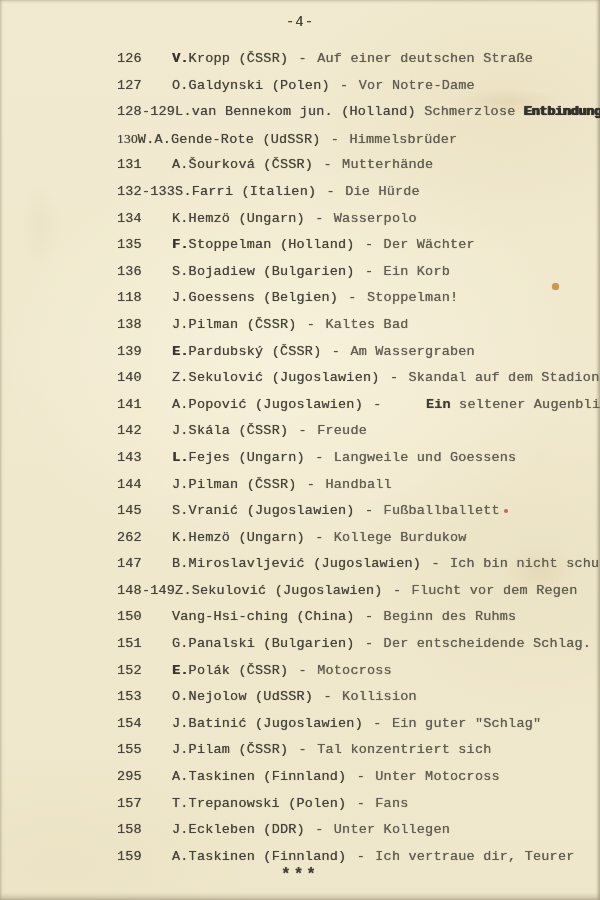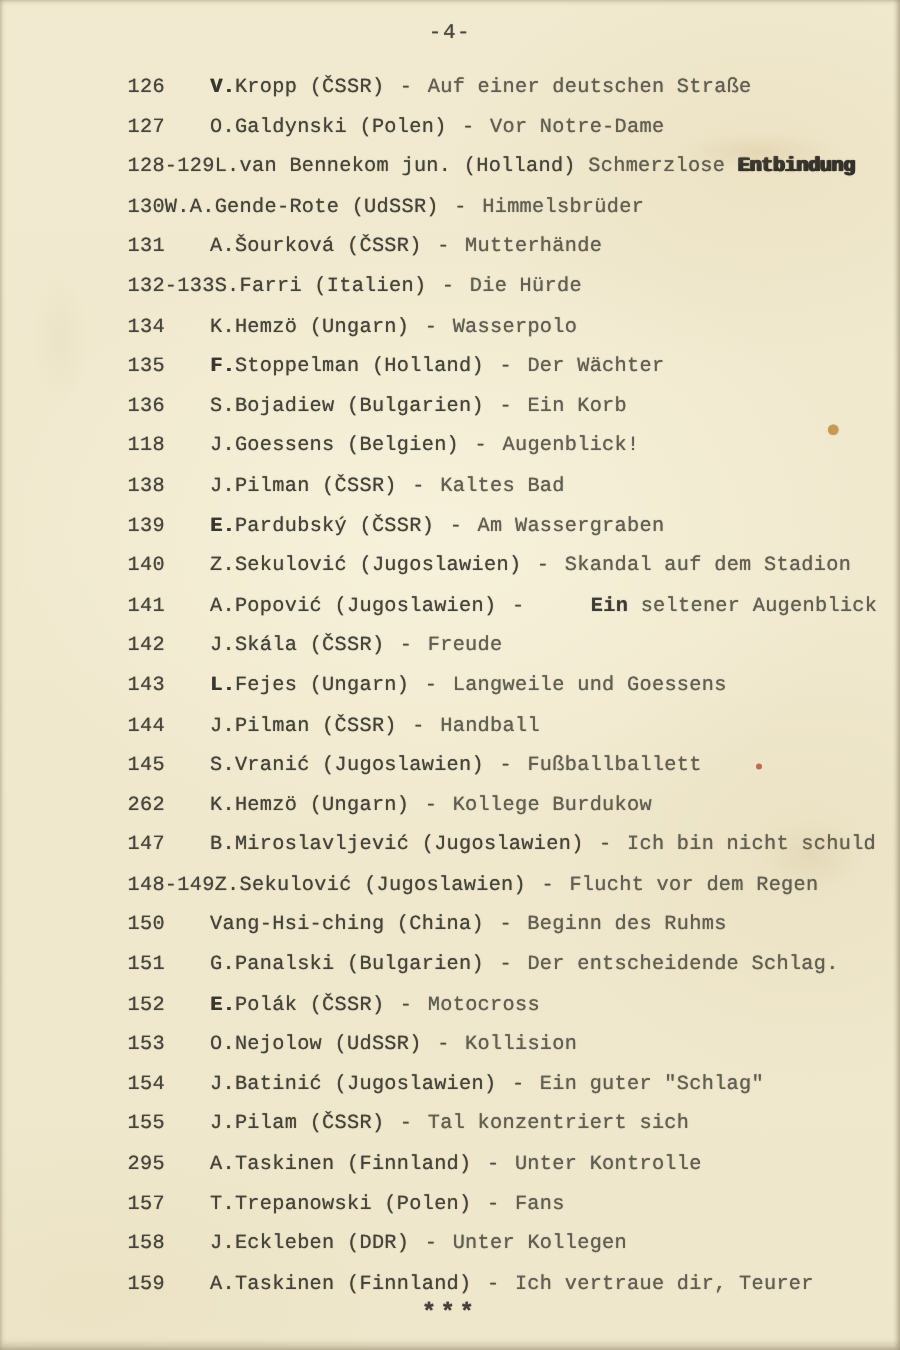--- a/index.html
+++ b/index.html
@@ -30,22 +30,22 @@
     text-shadow:0 0 0.6px rgba(64,60,50,0.8);
   }
   .catalog{position:absolute;top:46px;left:85px;right:10px;}
   .row{
     height:26.6px;line-height:26.6px;
     font-size:13.5px;letter-spacing:0.2px;
     white-space:nowrap;
     color:#454339;
     text-shadow:0 0 0.7px rgba(66,62,50,0.75);
   }
-  .num{display:inline-block;min-width:55px;color:#47453c;}
-  .row.fused .num{min-width:0;}
+  .num{display:inline-block;min-width:55px;color:#47453c;margin-left:32px;}
+  .row.fused .num{min-width:0;font-family:Liberation Serif, serif;}
   .name,.country{color:#454339;}
   .dash{color:#504d43;padding:0 2px;}
   .title{color:#615e52;}
   .strong-word{font-weight:700;color:#3d3b33;padding-left:34px;}
   .overstrike{
     font-weight:700;color:#33312a;
     text-shadow:0.8px 0 #33312a,-0.6px 0 #45433a,0 0 1px rgba(40,38,30,0.9);
     letter-spacing:-0.3px;
   }
   b.initial{font-weight:700;color:#38362e;text-shadow:0.5px 0 rgba(45,43,35,0.9);}
@@ -77,39 +77,39 @@
   <div class="catalog" id="catalog">
       <div class="row"><span class="num">126</span><span class="body"><span class="name"><b class="initial">V.</b>Kropp</span> <span class="country">(ČSSR)</span> <span class="dash">-</span> <span class="title">Auf einer deutschen Straße</span></span></div>
       <div class="row"><span class="num">127</span><span class="body"><span class="name">O.Galdynski</span> <span class="country">(Polen)</span> <span class="dash">-</span> <span class="title">Vor Notre-Dame</span></span></div>
       <div class="row"><span class="num">128-129</span><span class="body"><span class="name">L.van Bennekom jun.</span> <span class="country">(Holland)</span> <span class="title">Schmerzlose</span> <span class="overstrike">Entbindung</span></span></div>
       <div class="row fused"><span class="num">130</span><span class="body"><span class="name">W.A.Gende-Rote</span> <span class="country">(UdSSR)</span> <span class="dash">-</span> <span class="title">Himmelsbrüder</span></span></div>
       <div class="row"><span class="num">131</span><span class="body"><span class="name">A.Šourková</span> <span class="country">(ČSSR)</span> <span class="dash">-</span> <span class="title">Mutterhände</span></span></div>
       <div class="row"><span class="num">132-133</span><span class="body"><span class="name">S.Farri</span> <span class="country">(Italien)</span> <span class="dash">-</span> <span class="title">Die Hürde</span></span></div>
       <div class="row"><span class="num">134</span><span class="body"><span class="name">K.Hemzö</span> <span class="country">(Ungarn)</span> <span class="dash">-</span> <span class="title">Wasserpolo</span></span></div>
       <div class="row"><span class="num">135</span><span class="body"><span class="name"><b class="initial">F.</b>Stoppelman</span> <span class="country">(Holland)</span> <span class="dash">-</span> <span class="title">Der Wächter</span></span></div>
       <div class="row"><span class="num">136</span><span class="body"><span class="name">S.Bojadiew</span> <span class="country">(Bulgarien)</span> <span class="dash">-</span> <span class="title">Ein Korb</span></span></div>
-      <div class="row"><span class="num">118</span><span class="body"><span class="name">J.Goessens</span> <span class="country">(Belgien)</span> <span class="dash">-</span> <span class="title">Augenblick!</span></span></div>
+      <div class="row"><span class="num">118</span><span class="body"><span class="name">J.Goessens</span> <span class="country">(Belgien)</span> <span class="dash">-</span> <span class="title">Stoppelman!</span></span></div>
       <div class="row"><span class="num">138</span><span class="body"><span class="name">J.Pilman</span> <span class="country">(ČSSR)</span> <span class="dash">-</span> <span class="title">Kaltes Bad</span></span></div>
       <div class="row"><span class="num">139</span><span class="body"><span class="name"><b class="initial">E.</b>Pardubský</span> <span class="country">(ČSSR)</span> <span class="dash">-</span> <span class="title">Am Wassergraben</span></span></div>
       <div class="row"><span class="num">140</span><span class="body"><span class="name">Z.Sekulović</span> <span class="country">(Jugoslawien)</span> <span class="dash">-</span> <span class="title">Skandal auf dem Stadion</span></span></div>
       <div class="row"><span class="num">141</span><span class="body"><span class="name">A.Popović</span> <span class="country">(Jugoslawien)</span> <span class="dash">-</span> <span class="title"><span class="strong-word">Ein</span> seltener Augenblick</span></span></div>
       <div class="row"><span class="num">142</span><span class="body"><span class="name">J.Skála</span> <span class="country">(ČSSR)</span> <span class="dash">-</span> <span class="title">Freude</span></span></div>
       <div class="row"><span class="num">143</span><span class="body"><span class="name"><b class="initial">L.</b>Fejes</span> <span class="country">(Ungarn)</span> <span class="dash">-</span> <span class="title">Langweile und Goessens</span></span></div>
       <div class="row"><span class="num">144</span><span class="body"><span class="name">J.Pilman</span> <span class="country">(ČSSR)</span> <span class="dash">-</span> <span class="title">Handball</span></span></div>
       <div class="row"><span class="num">145</span><span class="body"><span class="name">S.Vranić</span> <span class="country">(Jugoslawien)</span> <span class="dash">-</span> <span class="title">Fußballballett</span></span></div>
       <div class="row"><span class="num">262</span><span class="body"><span class="name">K.Hemzö</span> <span class="country">(Ungarn)</span> <span class="dash">-</span> <span class="title">Kollege Burdukow</span></span></div>
       <div class="row"><span class="num">147</span><span class="body"><span class="name">B.Miroslavljević</span> <span class="country">(Jugoslawien)</span> <span class="dash">-</span> <span class="title">Ich bin nicht schuld</span></span></div>
       <div class="row"><span class="num">148-149</span><span class="body"><span class="name">Z.Sekulović</span> <span class="country">(Jugoslawien)</span> <span class="dash">-</span> <span class="title">Flucht vor dem Regen</span></span></div>
       <div class="row"><span class="num">150</span><span class="body"><span class="name">Vang-Hsi-ching</span> <span class="country">(China)</span> <span class="dash">-</span> <span class="title">Beginn des Ruhms</span></span></div>
       <div class="row"><span class="num">151</span><span class="body"><span class="name">G.Panalski</span> <span class="country">(Bulgarien)</span> <span class="dash">-</span> <span class="title">Der entscheidende Schlag.</span></span></div>
       <div class="row"><span class="num">152</span><span class="body"><span class="name"><b class="initial">E.</b>Polák</span> <span class="country">(ČSSR)</span> <span class="dash">-</span> <span class="title">Motocross</span></span></div>
       <div class="row"><span class="num">153</span><span class="body"><span class="name">O.Nejolow</span> <span class="country">(UdSSR)</span> <span class="dash">-</span> <span class="title">Kollision</span></span></div>
       <div class="row"><span class="num">154</span><span class="body"><span class="name">J.Batinić</span> <span class="country">(Jugoslawien)</span> <span class="dash">-</span> <span class="title">Ein guter "Schlag"</span></span></div>
       <div class="row"><span class="num">155</span><span class="body"><span class="name">J.Pilam</span> <span class="country">(ČSSR)</span> <span class="dash">-</span> <span class="title">Tal konzentriert sich</span></span></div>
-      <div class="row"><span class="num">295</span><span class="body"><span class="name">A.Taskinen</span> <span class="country">(Finnland)</span> <span class="dash">-</span> <span class="title">Unter Kontrolle</span></span></div>
+      <div class="row"><span class="num">295</span><span class="body"><span class="name">A.Taskinen</span> <span class="country">(Finnland)</span> <span class="dash">-</span> <span class="title">Unter Motocross</span></span></div>
       <div class="row"><span class="num">157</span><span class="body"><span class="name">T.Trepanowski</span> <span class="country">(Polen)</span> <span class="dash">-</span> <span class="title">Fans</span></span></div>
       <div class="row"><span class="num">158</span><span class="body"><span class="name">J.Eckleben</span> <span class="country">(DDR)</span> <span class="dash">-</span> <span class="title">Unter Kollegen</span></span></div>
       <div class="row"><span class="num">159</span><span class="body"><span class="name">A.Taskinen</span> <span class="country">(Finnland)</span> <span class="dash">-</span> <span class="title">Ich vertraue dir, Teurer</span></span></div>
     </div>
 
   <div class="footer">***</div>
 
   <div class="smudge-a"></div>
   <div class="smudge-b"></div>
   <div class="smudge-c"></div>

